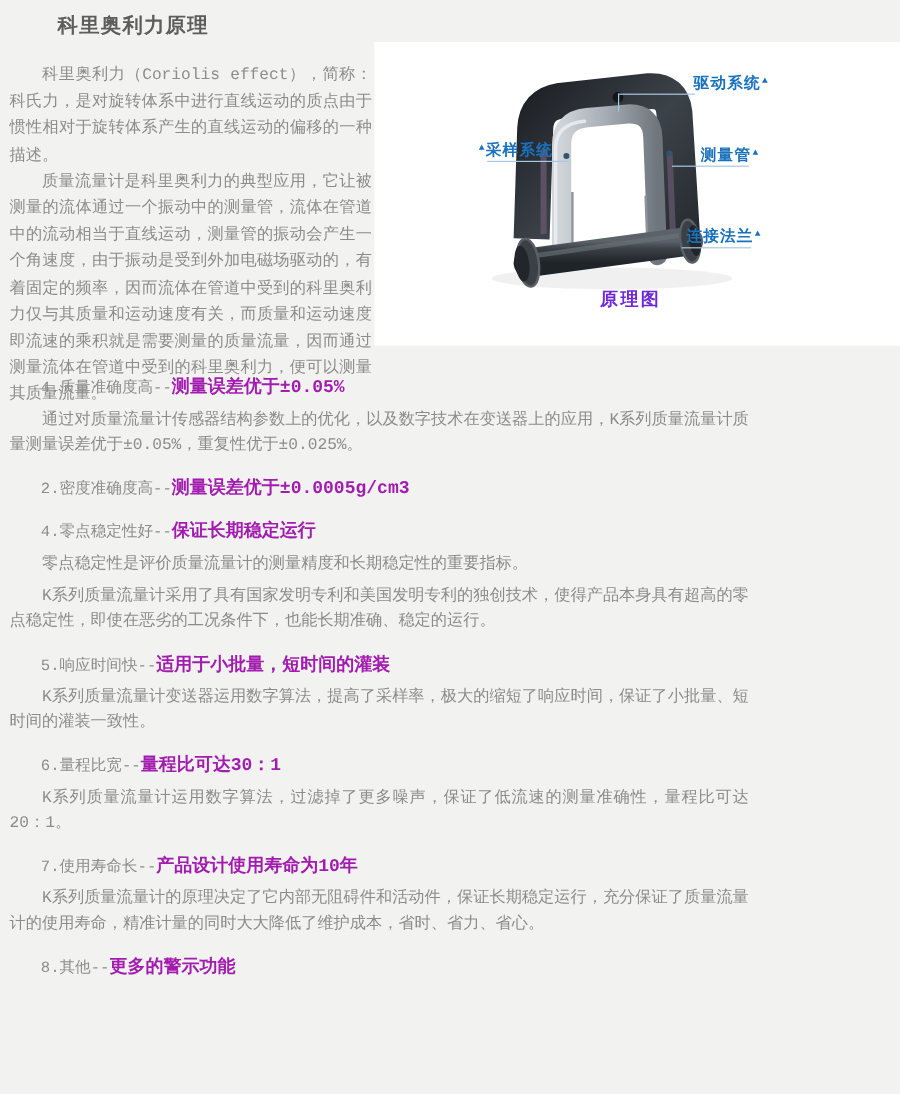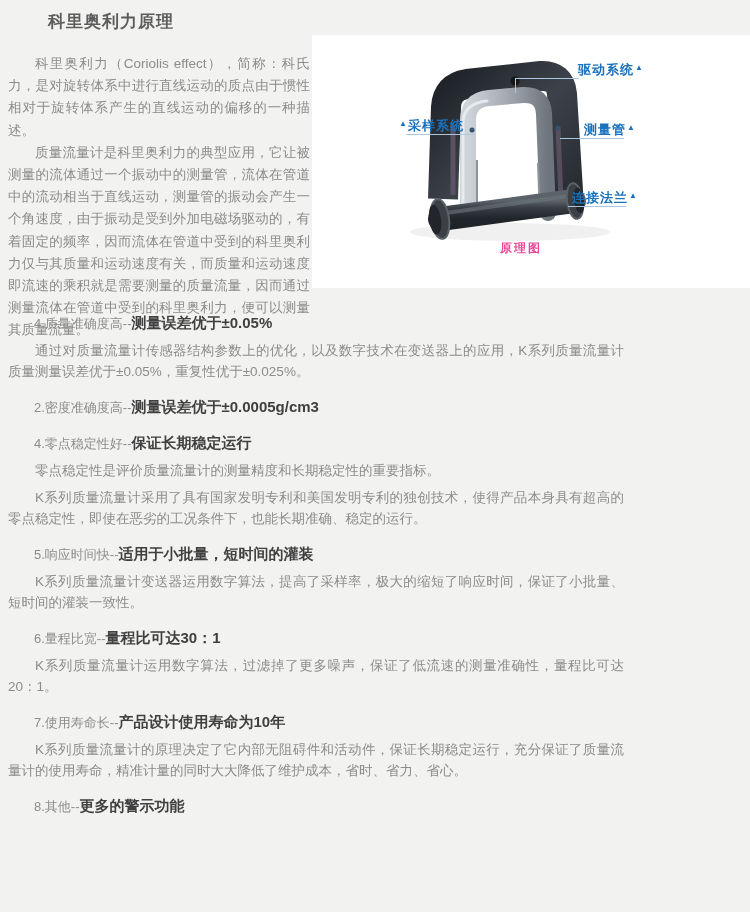--- a/index.html
+++ b/index.html
@@ -2,21 +2,21 @@
 <html><head>
 <meta charset="utf-8">
 <style>
   html,body{margin:0;padding:0;}
   body{
     width:750px;height:912px;overflow:hidden;
     background:#f2f2f0;
     font-family:"Liberation Sans","DejaVu Sans",sans-serif;
     color:#8c8c8c;
   }
-  .page{position:relative;width:632px;height:912px;}
+  .page{position:relative;width:632px;height:912px;font-family:Liberation Mono, monospace;}
 
   
   .top{position:relative;height:295px;}
   .sec-title{
     position:absolute;left:48px;top:10px;margin:0;
     font-size:17px;font-weight:bold;color:#5d5d5d;letter-spacing:1px;
   }
   .intro{position:absolute;left:8px;top:53px;width:302px;}
   .intro p{
     margin:0;font-size:13.5px;line-height:22.2px;color:#8c8c8c;
@@ -31,34 +31,34 @@
   .panel svg{position:absolute;left:0;top:0;}
 
   .dlabel{
     position:absolute;font-size:13px;font-weight:bold;color:#1a72bd;
     letter-spacing:1px;white-space:nowrap;line-height:14px;
   }
   .arr{font-size:8px;letter-spacing:0;position:relative;top:-4px;margin:0 1px;}
   .cline{position:absolute;background:#a9c7e2;}
   .caption{
     position:absolute;left:188px;top:205px;
-    font-size:12px;font-weight:bold;color:#ec4899;letter-spacing:2px;
+    font-size:15px;font-weight:bold;color:#6d28d9;letter-spacing:2px;
   }
 
   
   .adv{padding:0 8px;}
   .adv .sec-title2{
     margin:0 0 0 40px;font-size:17px;font-weight:bold;color:#5d5d5d;
     letter-spacing:1px;line-height:20px;
   }
   .adv-item{margin-top:15px;}
   .adv-item.first{margin-top:18px;}
   .adv-head{line-height:20px;padding-left:26px;}
   .adv-head .pre{font-size:13px;color:#8c8c8c;}
-  .adv-head .big{font-size:15px;font-weight:bold;color:#404040;}
+  .adv-head .big{font-size:15px;font-weight:bold;color:#a21caf;}
   .adv-item p{
     margin:6px 0 0;font-size:13.5px;line-height:21px;color:#8c8c8c;
     text-indent:2em;text-align:justify;
   }
 </style>
 </head>
 <body>
 
 <div class="page">
 

